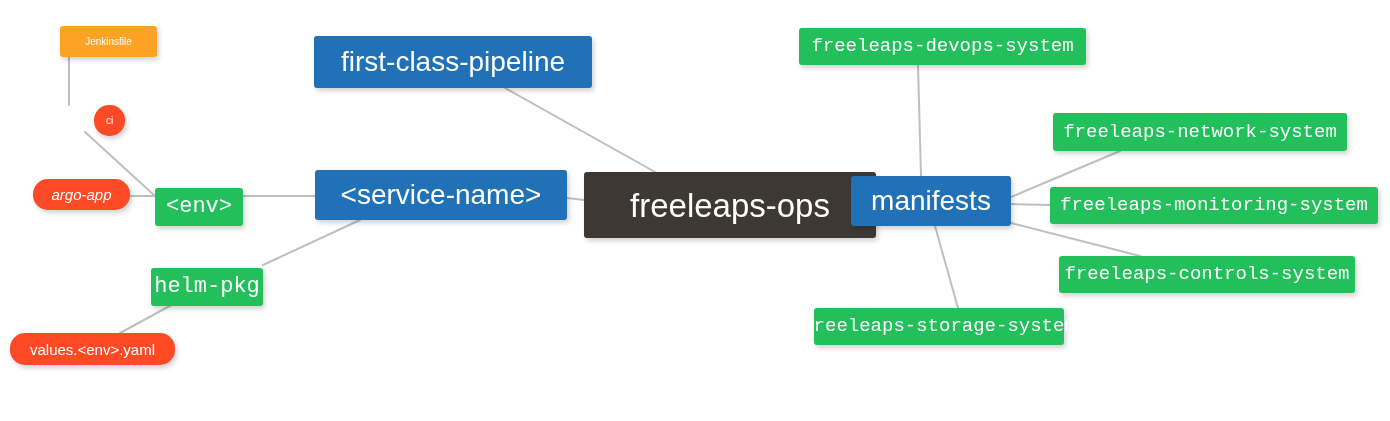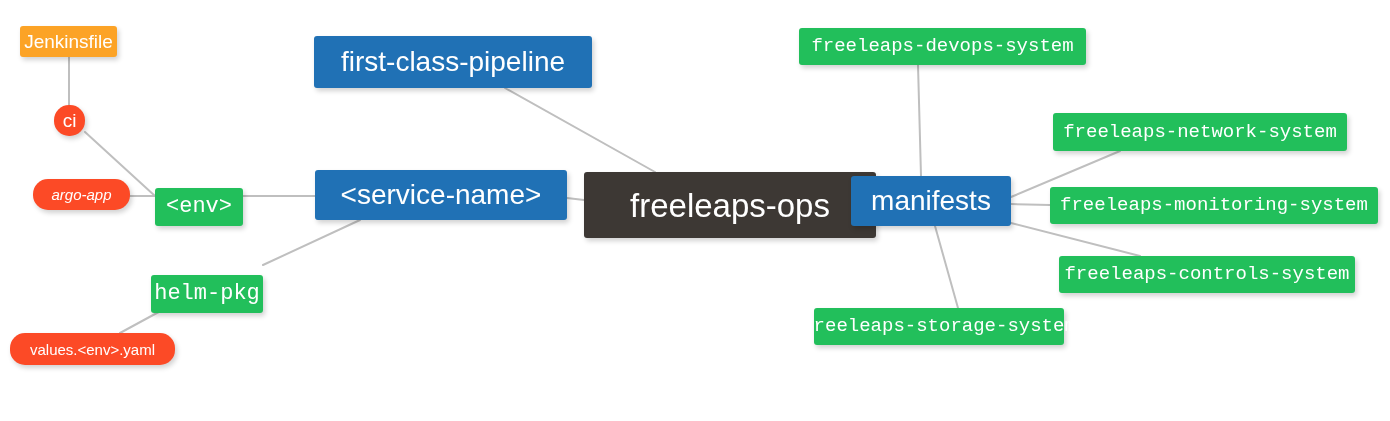--- a/index.html
+++ b/index.html
@@ -57,21 +57,21 @@
   .n-blue      { background: #2071b5; }
   .n-green     { background: #22bf5b; font-family: Liberation Mono, monospace; }
   .n-orange    { background: #fca326; }
   .n-red       { background: #fc4a26; border-radius: 15px; }
 
   .sz-xl   { font-size: 33px; }
   .sz-lg   { font-size: 28px; }
   .sz-md   { font-size: 22px; margin-top: 11px; }
   .sz-sm   { font-size: 19px; }
   .sz-xs   { font-size: 15px; }
-  .sz-xxs  { font-size: 19px; }
+  .sz-xxs  { font-size: 10px; margin-left: 40px; }
 </style>
 </head>
 <body>
 
 <div id="canvas">
 
   <svg id="edge-layer" viewBox="0 0 1390 421" width="1390" height="421" xmlns="http://www.w3.org/2000/svg">
       <line x1="69" y1="57" x2="69" y2="105" class="edge" stroke="#bfbfbf"></line>
       <line x1="85" y1="132" x2="155" y2="196" class="edge" stroke="#bfbfbf"></line>
       <line x1="123" y1="196" x2="155" y2="196" class="edge" stroke="#bfbfbf"></line>
@@ -94,21 +94,21 @@
       </div>
       <div class="node n-red sz-xxs" style="left: 54px; top: 105px; width: 31px; height: 31px;">
         <span class="node-label">ci</span>
       </div>
       <div class="node n-red sz-xs" style="left: 33px; top: 179px; width: 97px; height: 31px; font-style: italic;">
         <span class="node-label">argo-app</span>
       </div>
       <div class="node n-green sz-md" style="left: 155px; top: 177px; width: 88px; height: 38px;">
         <span class="node-label">&lt;env&gt;</span>
       </div>
-      <div class="node n-green sz-md" style="left: 151px; top: 264px; width: 112px; height: 38px;">
+      <div class="node n-green sz-md" style="left: 151px; top: 257px; width: 112px; height: 38px;">
         <span class="node-label">helm-pkg</span>
       </div>
       <div class="node n-red sz-xs" style="left: 10px; top: 333px; width: 165px; height: 32px;">
         <span class="node-label">values.&lt;env&gt;.yaml</span>
       </div>
       <div class="node n-blue sz-lg" style="left: 314px; top: 36px; width: 278px; height: 52px; text-align: center;">
         <span class="node-label">first-class-pipeline</span>
       </div>
       <div class="node n-blue sz-lg" style="left: 315px; top: 170px; width: 252px; height: 50px;">
         <span class="node-label">&lt;service-name&gt;</span>

